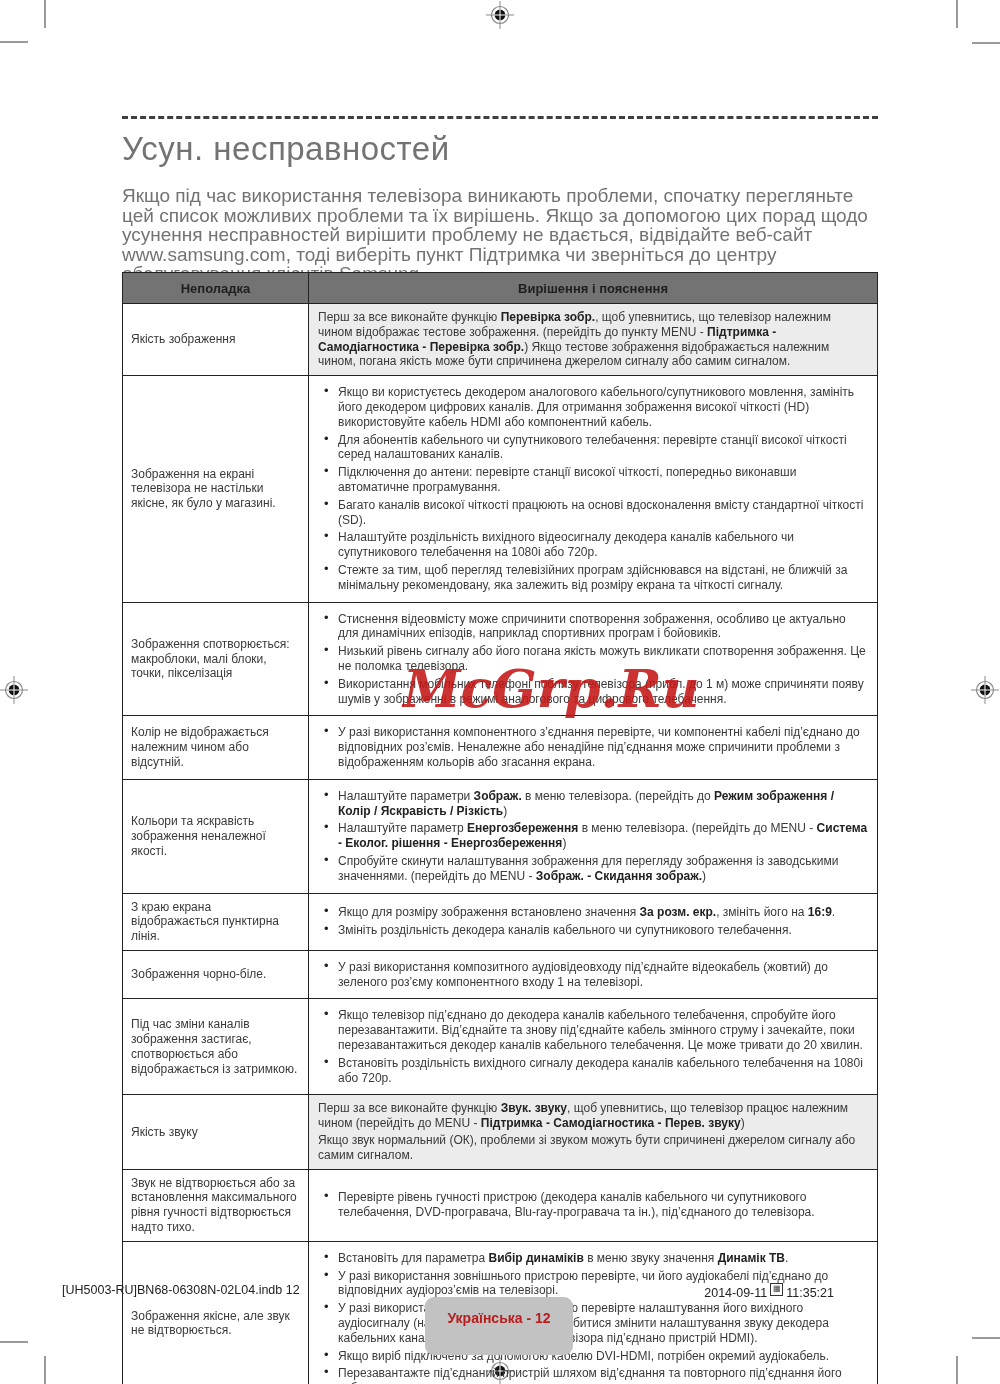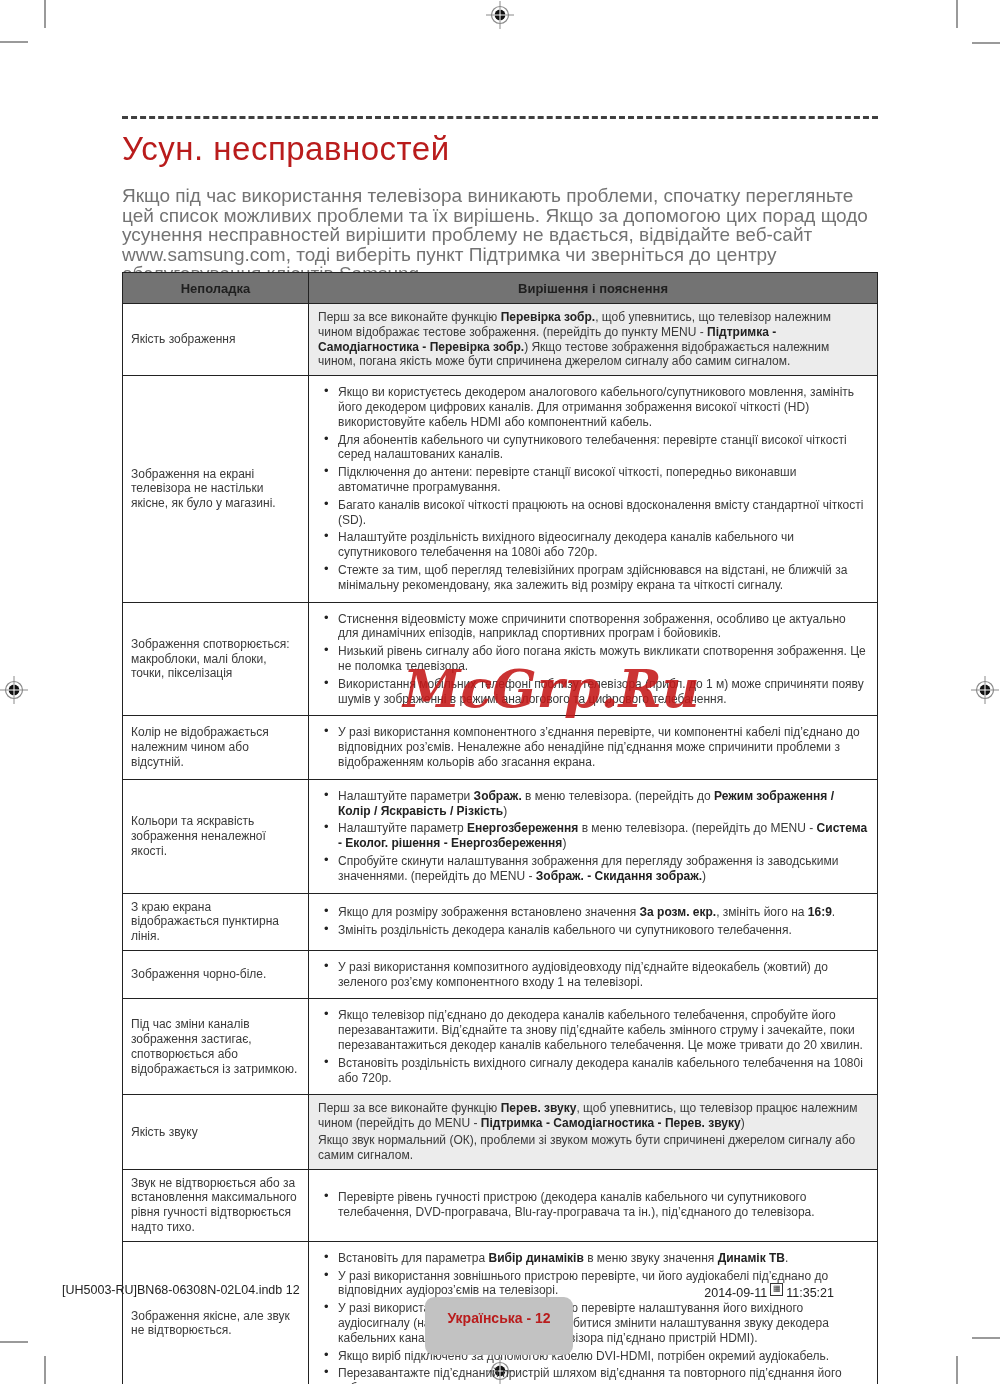--- a/index.html
+++ b/index.html
@@ -7,21 +7,21 @@
     width:1000px;height:1384px;position:relative;background:#ffffff;
     font-family:"Liberation Sans","DejaVu Sans",sans-serif;color:#3a3a3a;
     overflow:hidden;
   }
   
   .crop{position:absolute;background:#9a9a9a;}
   
   .regmark{position:absolute;width:28px;height:28px;}
   
   .dashline{position:absolute;left:122px;top:116px;width:756px;border-top:3px dashed #3f3f3f;}
-  .title{position:absolute;left:122px;top:130px;font-size:33px;font-weight:400;color:#b91c1c;letter-spacing:0.5px;}
+  .title{position:absolute;left:122px;top:130px;font-size:33px;font-weight:400;color:#737373;letter-spacing:0.5px;}
   .intro{position:absolute;left:122px;top:186px;width:758px;font-size:19px;line-height:19.5px;color:#737373;}
   
   .tbl-wrap{position:absolute;left:122px;top:272px;width:756px;}
   table{border-collapse:collapse;width:756px;table-layout:fixed;}
   th,td{border:1px solid #222;vertical-align:middle;}
   th{background:#737373;font-size:13px;font-weight:bold;color:#1f1f1f;height:26px;text-align:center;padding:2px 4px;}
   col.c1{width:186px;}
   td{font-size:12px;line-height:14.8px;padding:6px 9px;color:#3a3a3a;}
   td.problem{padding-left:8px;}
   td.solution.note{background:#ececec;}
@@ -183,21 +183,21 @@
           <td class="solution">
             <ul class="bullets">
               <li>Якщо телевізор під’єднано до декодера каналів кабельного телебачення, спробуйте його перезавантажити. Від’єднайте та знову під’єднайте кабель змінного струму і зачекайте, поки перезавантажиться декодер каналів кабельного телебачення. Це може тривати до 20 хвилин.</li>
               <li>Встановіть роздільність вихідного сигналу декодера каналів кабельного телебачення на 1080i або 720p.</li>
             </ul>
           </td>
         </tr>
         <tr>
           <td class="problem">Якість звуку</td>
           <td class="solution note">
-            <p>Перш за все виконайте функцію <b>Перев. звуку</b>, щоб упевнитись, що телевізор працює належним чином (перейдіть до MENU - <b>Підтримка - Самодіагностика - Перев. звуку</b>)</p>
+            <p>Перш за все виконайте функцію <b>Звук. звуку</b>, щоб упевнитись, що телевізор працює належним чином (перейдіть до MENU - <b>Підтримка - Самодіагностика - Перев. звуку</b>)</p>
             <p>Якщо звук нормальний (ОК), проблеми зі звуком можуть бути спричинені джерелом сигналу або самим сигналом.</p>
           </td>
         </tr>
         <tr>
           <td class="problem">Звук не відтворюється або за встановлення максимального рівня гучності відтворюється надто тихо.</td>
           <td class="solution">
             <ul class="bullets">
               <li>Перевірте рівень гучності пристрою (декодера каналів кабельного чи супутникового телебачення, DVD-програвача, Blu-ray-програвача та ін.), під’єднаного до телевізора.</li>
             </ul>
           </td>

